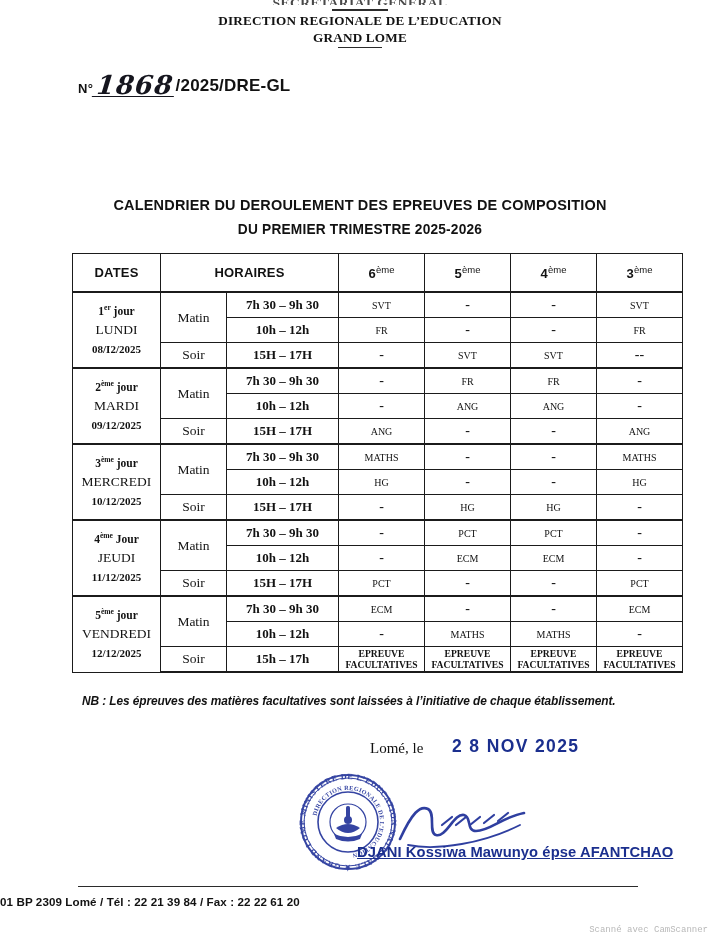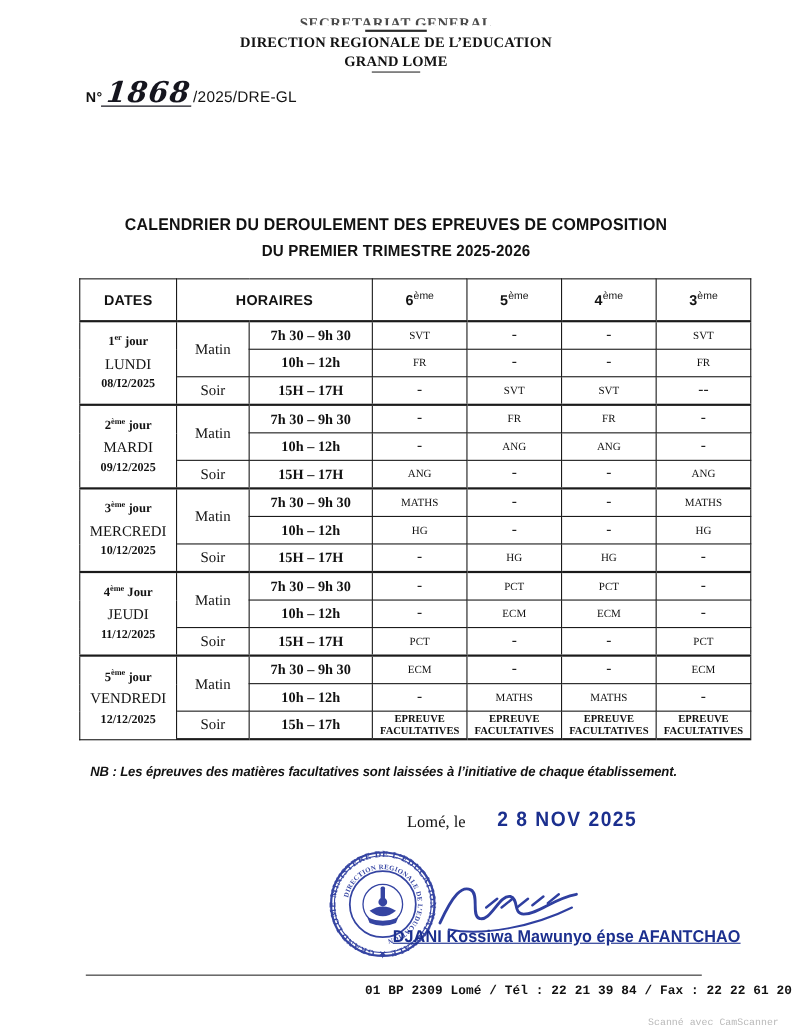--- a/index.html
+++ b/index.html
@@ -7,21 +7,21 @@
     width:720px;height:941px;
     background:#ffffff;
     font-family:"Liberation Serif",serif;
     color:#121212;
     position:relative;
     overflow:hidden;
   }
   .page{position:relative;width:720px;height:941px;}
 
   
-  .letterhead{position:absolute;left:0;top:18px;width:100%;text-align:center;}
+  .letterhead{position:absolute;left:0;top:0;width:100%;text-align:center;}
   .lh-clipped{
     font-family:"Liberation Serif",serif;
     font-weight:bold;font-size:13.5px;letter-spacing:.5px;
     height:8px;overflow:hidden;line-height:11px;
     color:#2a2a2a;opacity:.85;
     transform:translateY(-3px);
   }
   .lh-rule{width:56px;height:1.5px;background:#2b2b2b;margin:1px auto 2px auto;}
   .lh-rule.small{width:44px;}
   .lh-line1{font-weight:bold;font-size:13.2px;letter-spacing:.2px;margin-top:1px;}
@@ -34,21 +34,21 @@
   .ref-hand{
     font-family:"DejaVu Serif",serif;
     font-size:26px;font-style:italic;font-weight:bold;
     color:#15151e;
     letter-spacing:1px;
     line-height:.85;
     padding:0 2px 0 4px;
     border-bottom:1.6px solid #15151e;
     transform:skewX(-6deg);
   }
-  .ref-tail{font-family:"Liberation Sans",sans-serif;font-size:14px;font-weight:normal;
+  .ref-tail{font-family:"Liberation Sans",sans-serif;font-size:17px;font-weight:bold;
             letter-spacing:.2px;padding-bottom:1px;}
 
   
   .doc-title{
     position:absolute;left:0;top:196px;width:100%;text-align:center;
     font-family:"Liberation Sans",sans-serif;
     font-weight:bold;font-size:15.4px;letter-spacing:.2px;
     transform:scaleX(.94);
   }
   .doc-subtitle{
@@ -141,22 +141,22 @@
   }
   .stamp svg{width:104px;height:104px;}
   .squiggle{
     position:absolute;left:398px;top:795px;width:130px;height:60px;
     color:#24359b;opacity:.95;pointer-events:none;
   }
 
   
   .foot-rule{position:absolute;left:78px;top:886px;width:560px;height:1.4px;background:#2b2b2b;}
   .foot-text{
-    position:absolute;left:0;top:895px;width:100%;text-align:right;
-    font-family:Liberation Mono, monospace;
+    position:absolute;left:0;top:895px;width:100%;text-align:left;
+    font-family:Liberation Sans, sans-serif;
     font-weight:bold;font-size:11.6px;letter-spacing:.1px;
   }
   .watermark{
     position:absolute;right:12px;top:925px;
     font-family:Liberation Mono, monospace;font-size:9px;
     color:#b9b9b9;
   }
 </style>
 </head>
 <body>

